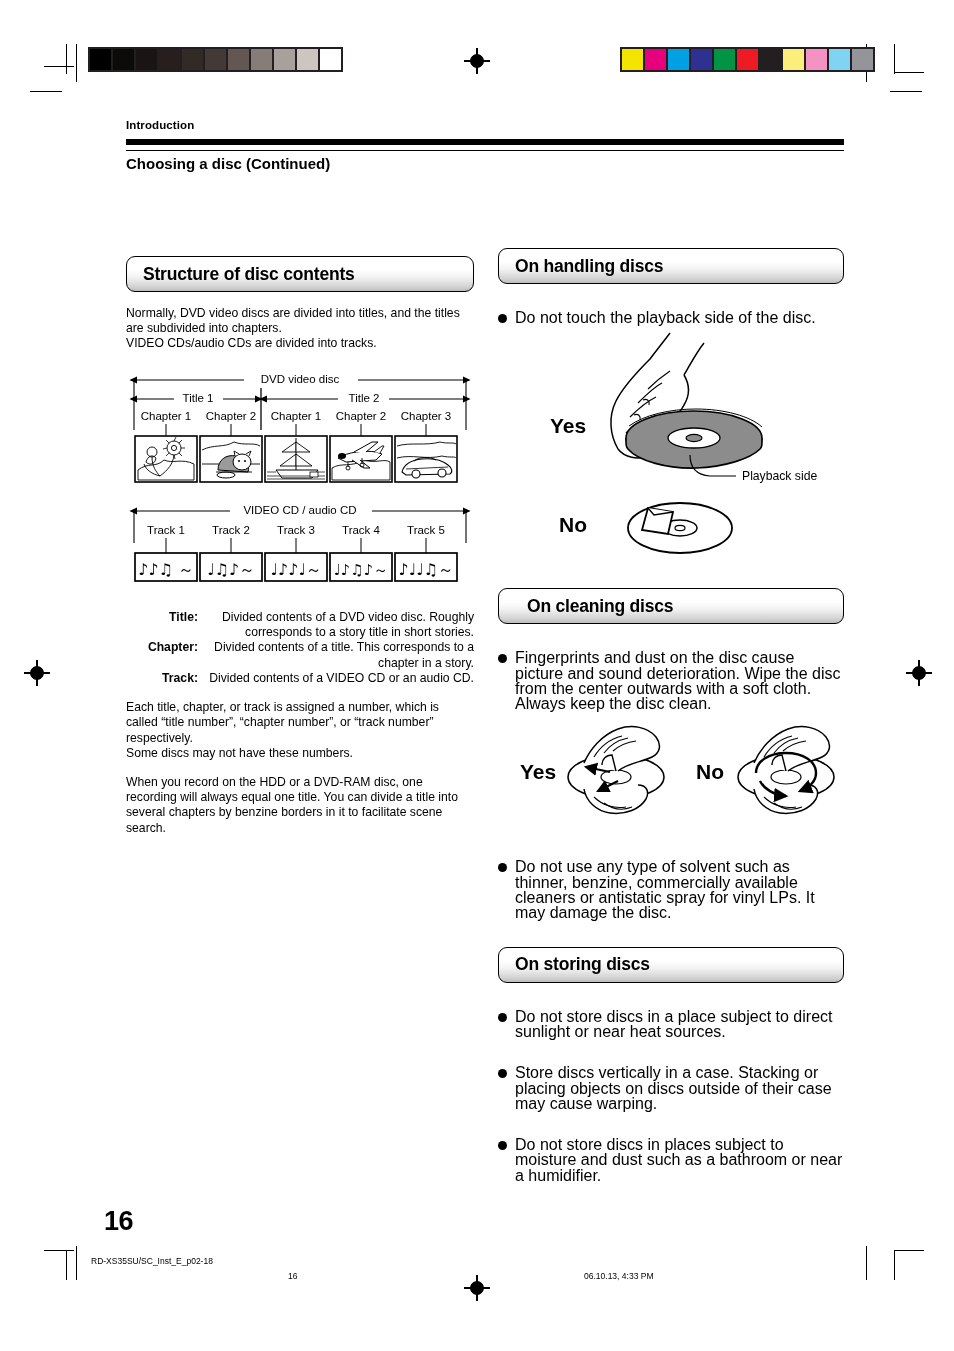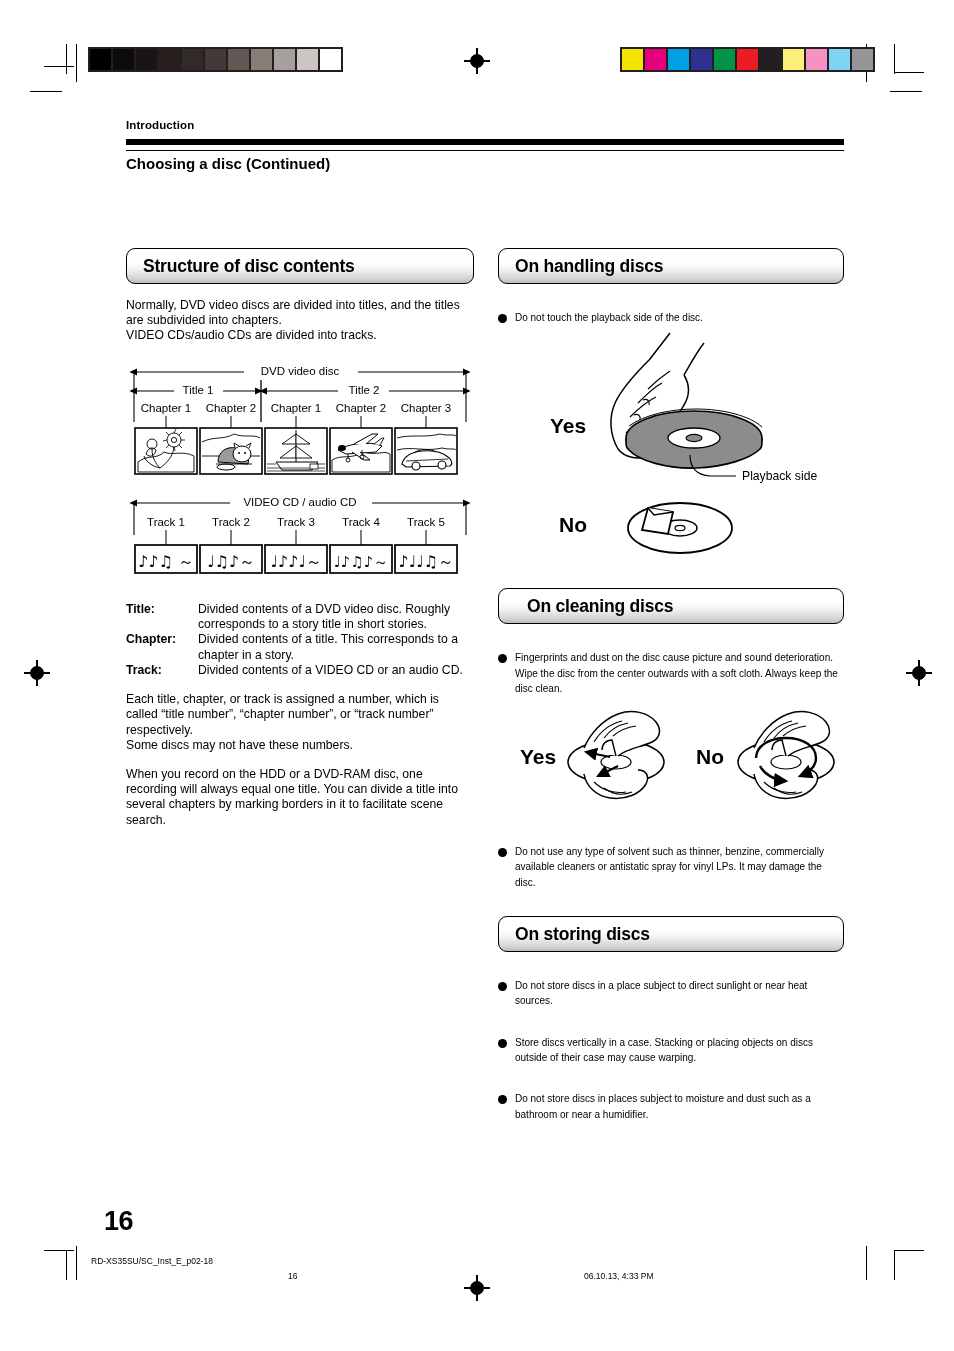--- a/index.html
+++ b/index.html
@@ -87,21 +87,21 @@
   }
   .sub-head {
     position: absolute;
     left: 126px;
     top: 155px;
     font-size: 15px;
     font-weight: bold;
   }
 
   
-  .col-left  { position: absolute; left: 126px; top: 248px; width: 348px; }
+  .col-left  { position: absolute; left: 126px; top: 256px; width: 348px; }
   .col-right { position: absolute; left: 498px; top: 248px; width: 346px; }
 
   
   .sec-title {
     position: relative;
     height: 36px;
     border: 1.6px solid #000;
     border-radius: 9px;
     background: linear-gradient(to bottom, #ffffff 0%, #ffffff 38%, #f2f2f2 60%, #d2d2d2 88%, #bdbdbd 100%);
     display: flex;
@@ -122,36 +122,36 @@
     line-height: 15.2px;
     margin: 0 0 0 0;
   }
   .para-gap { height: 14px; }
 
   
   ul.bullets { margin: 0; padding: 0; list-style: none; }
   ul.bullets li {
     position: relative;
     padding-left: 17px;
-    font-size: 10px;
+    font-size: 16px;
     line-height: 15.3px;
     margin-bottom: 2px;
     margin-top: 26px;
   }
   ul.bullets li .dot {
     position: absolute;
     left: 0; top: 4px;
     width: 9px; height: 9px;
     border-radius: 50%;
     background: #000;
   }
 
   
   .defs { margin-top: 14px; }
-  .def-row { display: flex; font-size: 12.2px; line-height: 15.3px; }
+  .def-row { display: flex; font-size: 12.2px; line-height: 15.3px; text-align: right; }
   .def-term { width: 72px; font-weight: bold; flex: none; }
   .def-desc { flex: 1; }
 
   
   .diagram { margin-top: 20px; }
   .diagram svg { display: block; }
 
   
   .illus { position: relative; }
 
@@ -435,21 +435,21 @@
       <div class="def-row">
         <div class="def-term"><span>Track</span>:</div>
         <div class="def-desc">Divided contents of a VIDEO CD or an audio CD.</div>
       </div>
     </div>
 
     <div class="para-gap"></div>
     <p class="body" style="white-space:pre-line;">Each title, chapter, or track is assigned a number, which is called “title number”, “chapter number”, or “track number” respectively.
 Some discs may not have these numbers.</p>
     <div class="para-gap"></div>
-    <p class="body">When you record on the HDD or a DVD-RAM disc, one recording will always equal one title. You can divide a title into several chapters by marking borders in it to facilitate scene search.</p>
+    <p class="body">When you record on the HDD or a DVD-RAM disc, one recording will always equal one title. You can divide a title into several chapters by benzine borders in it to facilitate scene search.</p>
   </div>
 
   <div class="col-right">
 
     <div class="sec-title">
       <span>On handling discs</span>
     </div>
 
     <ul class="bullets">
       <li>

